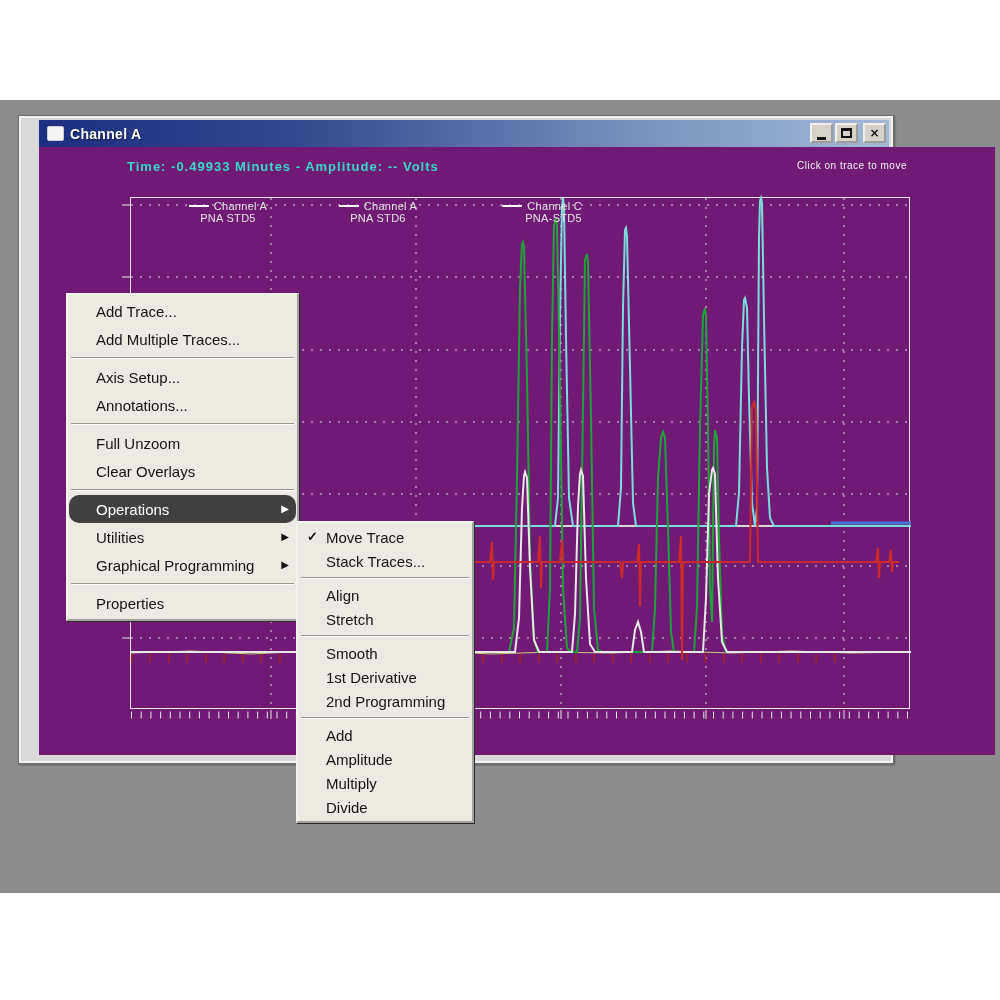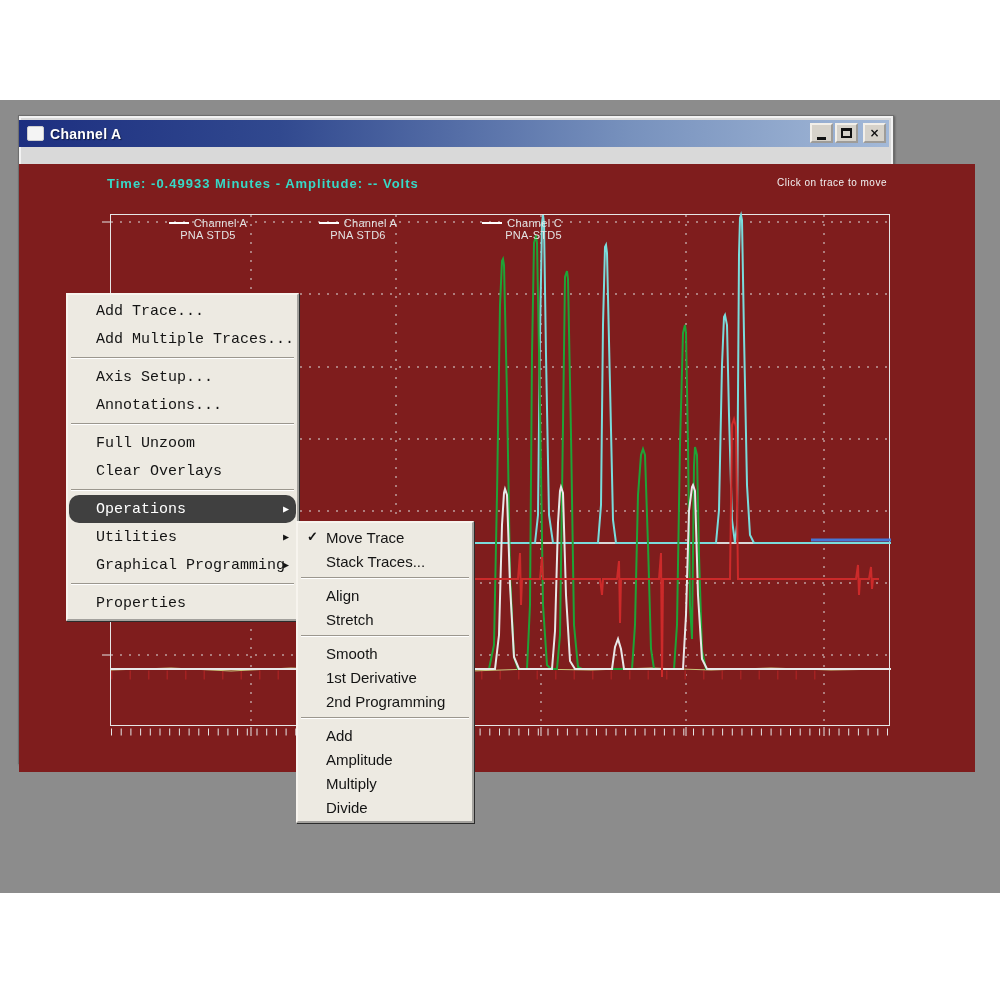--- a/index.html
+++ b/index.html
@@ -2,56 +2,56 @@
 <html><head>
 <meta charset="utf-8">
 <style>
   * { margin:0; padding:0; box-sizing:border-box; }
   html,body { width:1000px; height:1000px; background:#ffffff; font-family:"Liberation Sans",sans-serif; overflow:hidden; }
   .page { position:relative; width:1000px; height:1000px; background:#ffffff; }
   .desktop { position:absolute; left:0; top:100px; width:1000px; height:793px; background:#8c8c8c; }
 
   
   .window { position:absolute; left:18px; top:115px; width:876px; height:649px;
-            background:#d9d9d9; padding:4px 4px 10px 0;
+            background:#d9d9d9; padding:4px 4px 10px 20px;
             border:1px solid #6e6e6e; box-shadow:inset 0 0 0 2px #f2f2f2, 1px 1px 2px rgba(0,0,0,.35); }
   .titlebar { position:relative; height:27px; display:flex; align-items:center;
               background:linear-gradient(90deg,#1d2f80 0%,#31498f 30%,#7791bd 70%,#a3b9d8 100%);
               padding:0 4px; }
   .title-icon { width:17px; height:15px; background:#f4f4f4; border:1px solid #cfcfcf; border-radius:2px; margin:0 6px 0 4px; }
   .title-text { color:#ffffff; font-weight:bold; font-size:14px; letter-spacing:.3px; text-shadow:1px 1px 1px rgba(0,0,0,.5); }
   .win-buttons { position:absolute; right:3px; top:3px; display:flex; gap:2px; }
   .win-btn { width:23px; height:20px; background:#d6d2ca; border:2px outset #f2efe9; color:#111;
              font-size:12px; font-weight:bold; display:flex; align-items:center; justify-content:center;
              font-family:"DejaVu Sans",sans-serif; line-height:1; }
   .win-btn.close { margin-left:3px; }
   .glyph-min { width:9px; height:3px; background:#111; margin-top:10px; }
   .glyph-max { width:11px; height:10px; border:2px solid #111; border-top-width:3px; }
 
-  .client { position:relative; width:956px; height:608px; background:#7f1d1d; overflow:hidden;margin-top:17px; }
+  .client { position:relative; width:956px; height:608px; background:#701a75; overflow:hidden; }
 
   .status-left { position:absolute; left:88px; top:12px; color:#36d9c7; font-size:13px; font-weight:bold; letter-spacing:1px; }
   .status-right { position:absolute; right:88px; top:13px; color:#f2f2f2; font-size:10px; letter-spacing:.5px; }
 
   
   .plot { position:absolute; left:91px; top:50px; width:780px; height:512px; border:1px solid #e6e6e6; }
   .plot svg { position:absolute; left:0; top:0; overflow:visible; }
   .legend { position:absolute; top:2px; display:flex; flex-direction:column; align-items:center; width:118px;
             color:#e4e4e4; font-size:11px; letter-spacing:.3px; }
   .legend .row1 { display:flex; align-items:center; gap:5px; }
   .legend .dash { width:20px; height:0; border-top:2px solid #ffffff; }
   .legend-0 { left:38px; } .legend-1 { left:188px; } .legend-2 { left:333px;align-items:flex-end; }
 
   
   .menu { position:absolute; background:#edeae2; border:2px outset #f7f4ee; box-shadow:1px 1px 0 #2c2c2c;
           padding:2px 1px; z-index:50; }
   #main-menu { left:66px; top:293px; width:233px; }
   #sub-menu  { left:296px; top:521px; width:178px; }
   .menu-item { position:relative; color:#141414; font-size:15px; padding-left:27px; display:flex; align-items:center; }
-  #main-menu .menu-item { height:28px;font-family:Liberation Mono, monospace; }
+  #main-menu .menu-item { height:28px; }
   #sub-menu  .menu-item { height:24px; }
   .menu-item.hilite { background:#404040; color:#ffffff;border-radius:10px; }
   .menu-check { position:absolute; left:8px; top:50%; transform:translateY(-54%); font-size:13px; font-weight:bold; }
   .menu-arrow { position:absolute; right:7px; top:50%; transform:translateY(-52%); font-size:10px; }
   .menu-sep { height:0; border-top:1px solid #9b978e; border-bottom:1px solid #ffffff; margin:4px 2px; }
 </style>
 </head>
 <body>
 
 <div class="page">

